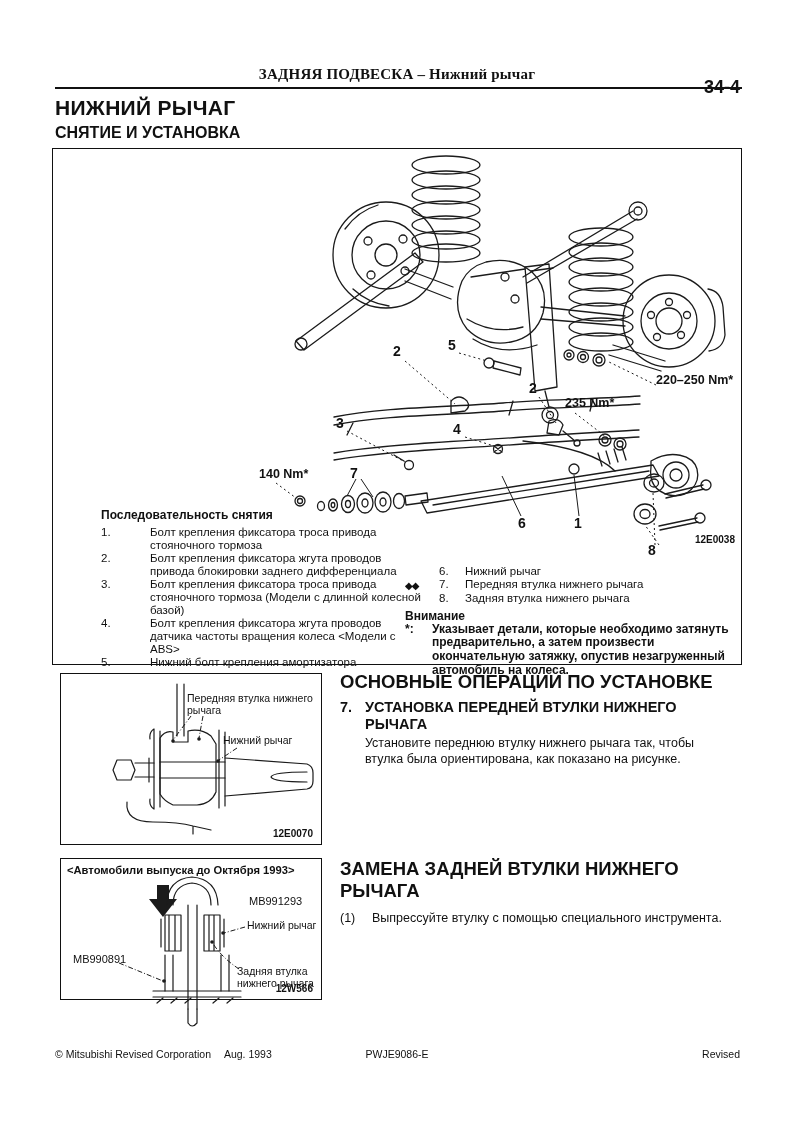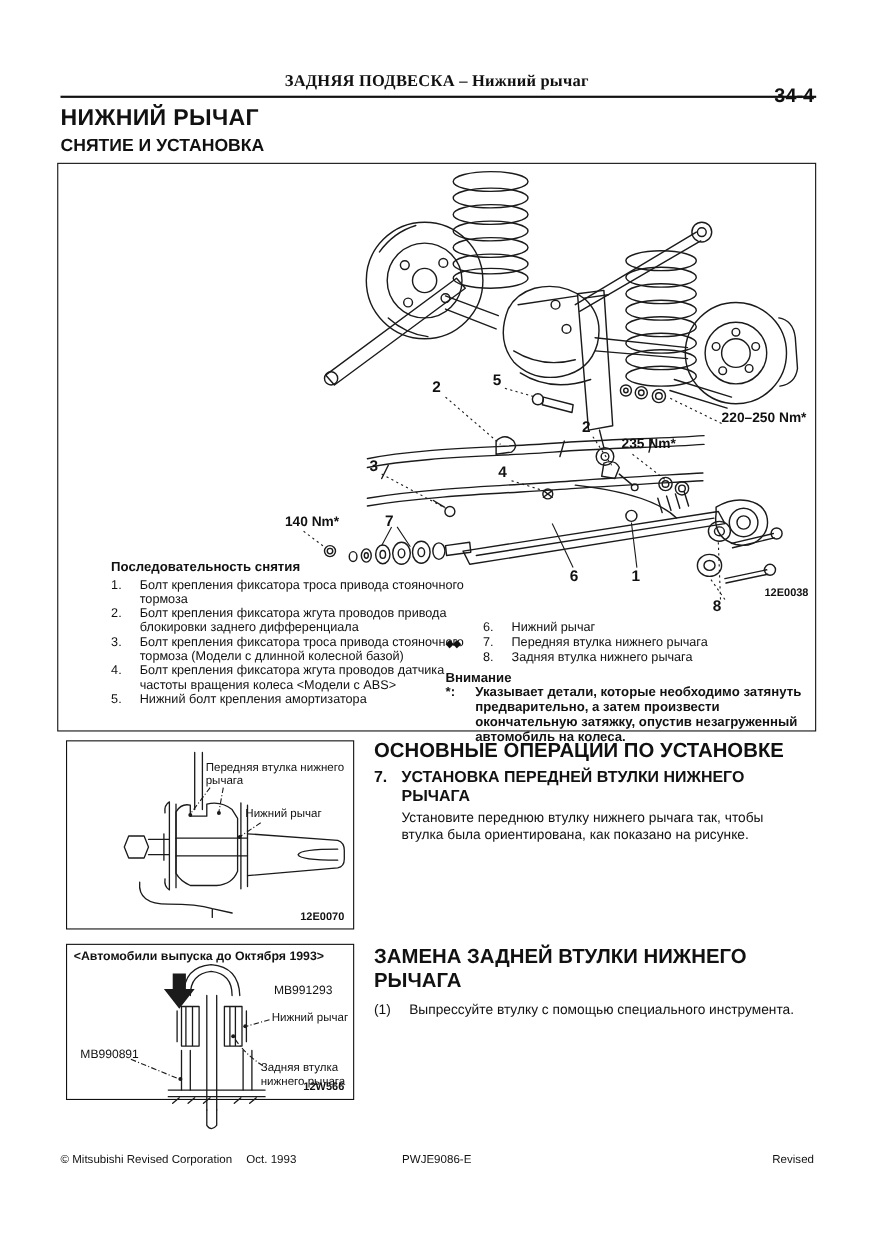--- a/index.html
+++ b/index.html
@@ -17,21 +17,21 @@
   .mainbox{left:52px;top:148px;width:690px;height:517px;border:1.6px solid #111;box-sizing:border-box;}
   .mainbox svg{position:absolute;left:0;top:0;pointer-events:none;}
   .callout{position:absolute;font-size:14px;font-weight:bold;}
   .torque{position:absolute;font-size:12.5px;font-weight:bold;}
   .figcode{position:absolute;font-size:10px;font-weight:bold;}
   
   .seq{position:absolute;left:48px;top:360px;width:322px;font-size:11.5px;line-height:13px;}
   .seq-h{font-size:12px;font-weight:bold;margin-bottom:4px;}
   .li{display:flex;}
   .li .n{flex:none;width:26px;}
-  .li .t{flex:1;}
+  .li .t{flex:1;margin-left:23px;}
   .rcol{position:absolute;left:352px;top:416px;width:336px;font-size:11.5px;line-height:13.2px;}
   .prow{display:flex;}
   .prow .m{flex:none;width:34px;font-size:10px;letter-spacing:-1px;padding-top:1px;}
   .prow .n{flex:none;width:26px;}
   .prow .t{flex:1;}
   .caut-h{font-size:12px;font-weight:bold;margin-top:4px;}
   .caut-row{display:flex;font-weight:bold;font-size:12px;line-height:13.6px;}
   .caut-row .m{flex:none;width:27px;}
   
   .sec-h{font-size:18.5px;font-weight:bold;line-height:22px;}
@@ -370,18 +370,18 @@
     <div class="variant">&lt;Автомобили выпуска до Октября 1993&gt;</div>
     <div class="fig-part" style="left:188px;top:36px">MB991293</div>
     <div class="figlabel" style="left:186px;top:60px">Нижний рычаг</div>
     <div class="fig-part" style="left:12px;top:94px">MB990891</div>
     <div class="figlabel" style="left:176px;top:106px;width:84px">Задняя втулка нижнего рычага</div>
     <div class="figcode" style="right:8px;bottom:5px">12W566</div>
   </div>
 
   <div class="foot" style="left:55px">
     <span>© Mitsubishi Revised Corporation</span>
-    <span style="margin-left:10px">Oct.   1993</span>
+    <span style="margin-left:10px">Aug.   1993</span>
   </div>
   <div class="foot b" style="left:0;right:0;text-align:center">PWJE9086-E</div>
   <div class="foot b" style="right:54px">Revised</div>
 
 </div>
 
 </body></html>

